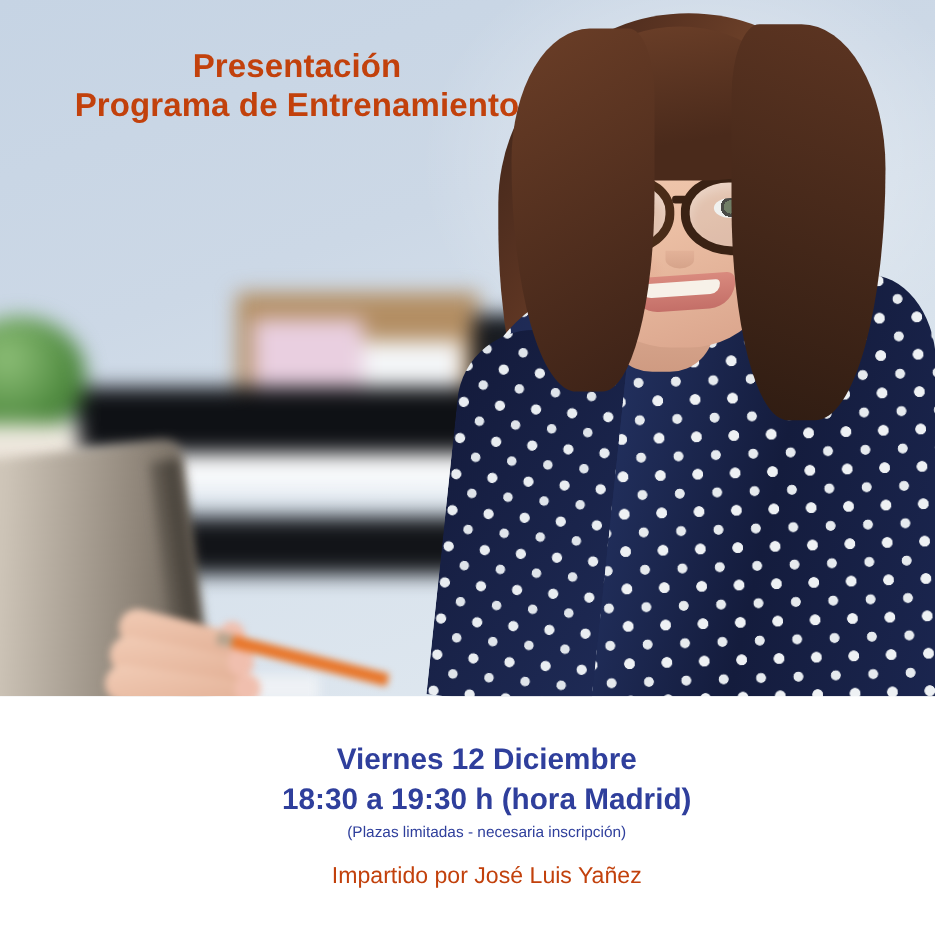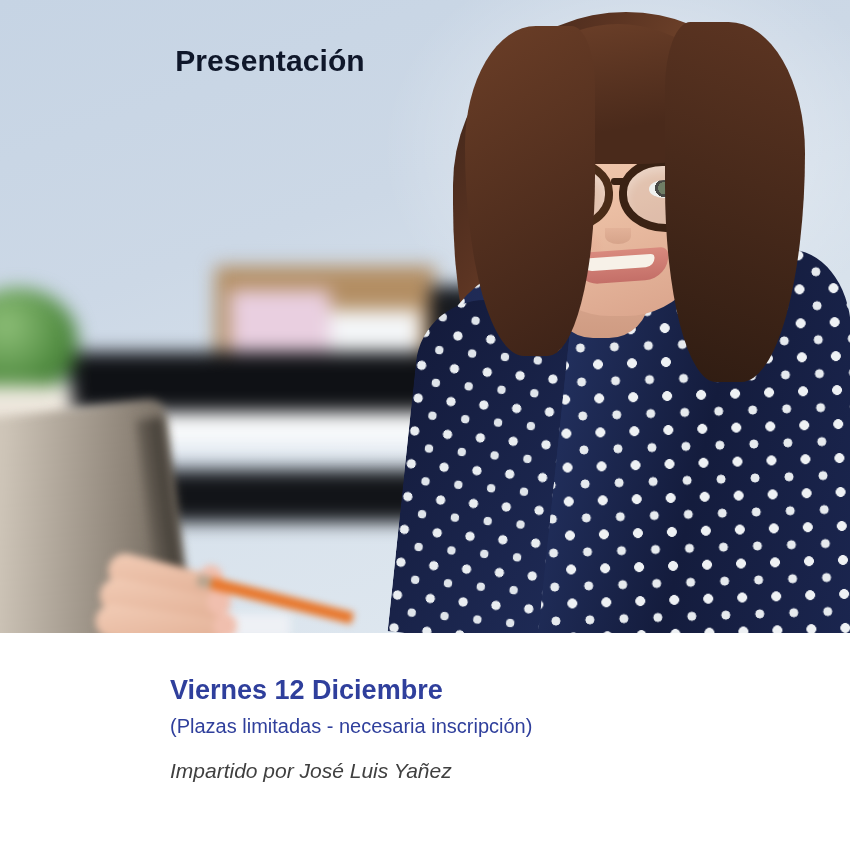--- a/index.html
+++ b/index.html
@@ -380,28 +380,28 @@
     margin-top:5px;
     font-size:31px;
     font-weight:700;
     letter-spacing:-1px;
     color:#4a8cf7;
     line-height:1;
   }
   .footer-text {
     position:absolute; left:170px; top:40px;
     width:545px;
-    text-align:left;
+    text-align:center;
   }
   .ft-date {
     font-size:27px; font-weight:700; line-height:1.32;
     white-space:nowrap;
   }
   .ft-note {
-    font-size:20px; font-weight:400; line-height:1.5;
+    font-size:14px; font-weight:400; line-height:1.5;
     margin-top:2px; white-space:nowrap;
   }
   .ft-speaker {
     font-size:21px; font-weight:400; line-height:1.5;
     margin-top:14px; white-space:nowrap;
   }
 </style>
 </head>
 <body>
 
@@ -474,28 +474,30 @@
         <span class="lens l"></span>
         <span class="lens r"></span>
         <span class="bridge"></span>
         <span class="temple"></span>
       </div>
       <div class="hair-top"></div>
       <div class="hair-front-l"></div>
       <div class="hair-front-r"></div>
     </div>
 
-    <div class="headline" style="color: #0f172a;">
+    <div class="headline" style="color: #c2410c;">
       <span class="hl-line">Presentación</span>
+      <span class="hl-line">Programa de Entrenamiento</span>
     </div>
   </div>
 
   <div class="footer">
 
 
     <div class="footer-text">
       <div class="ft-date" style="color: rgb(47, 63, 156);">Viernes 12 Diciembre</div>
+      <div class="ft-date" style="color: rgb(47, 63, 156);">18:30 a 19:30 h (hora Madrid)</div>
       <div class="ft-note" style="color: rgb(47, 63, 156);">(Plazas limitadas - necesaria inscripción)</div>
-      <div class="ft-speaker" style="color: #404040; font-style: italic;">Impartido por José Luis Yañez</div>
+      <div class="ft-speaker" style="color: #c2410c;">Impartido por José Luis Yañez</div>
     </div>
 
   </div>
 </div>
 
 </body></html>

